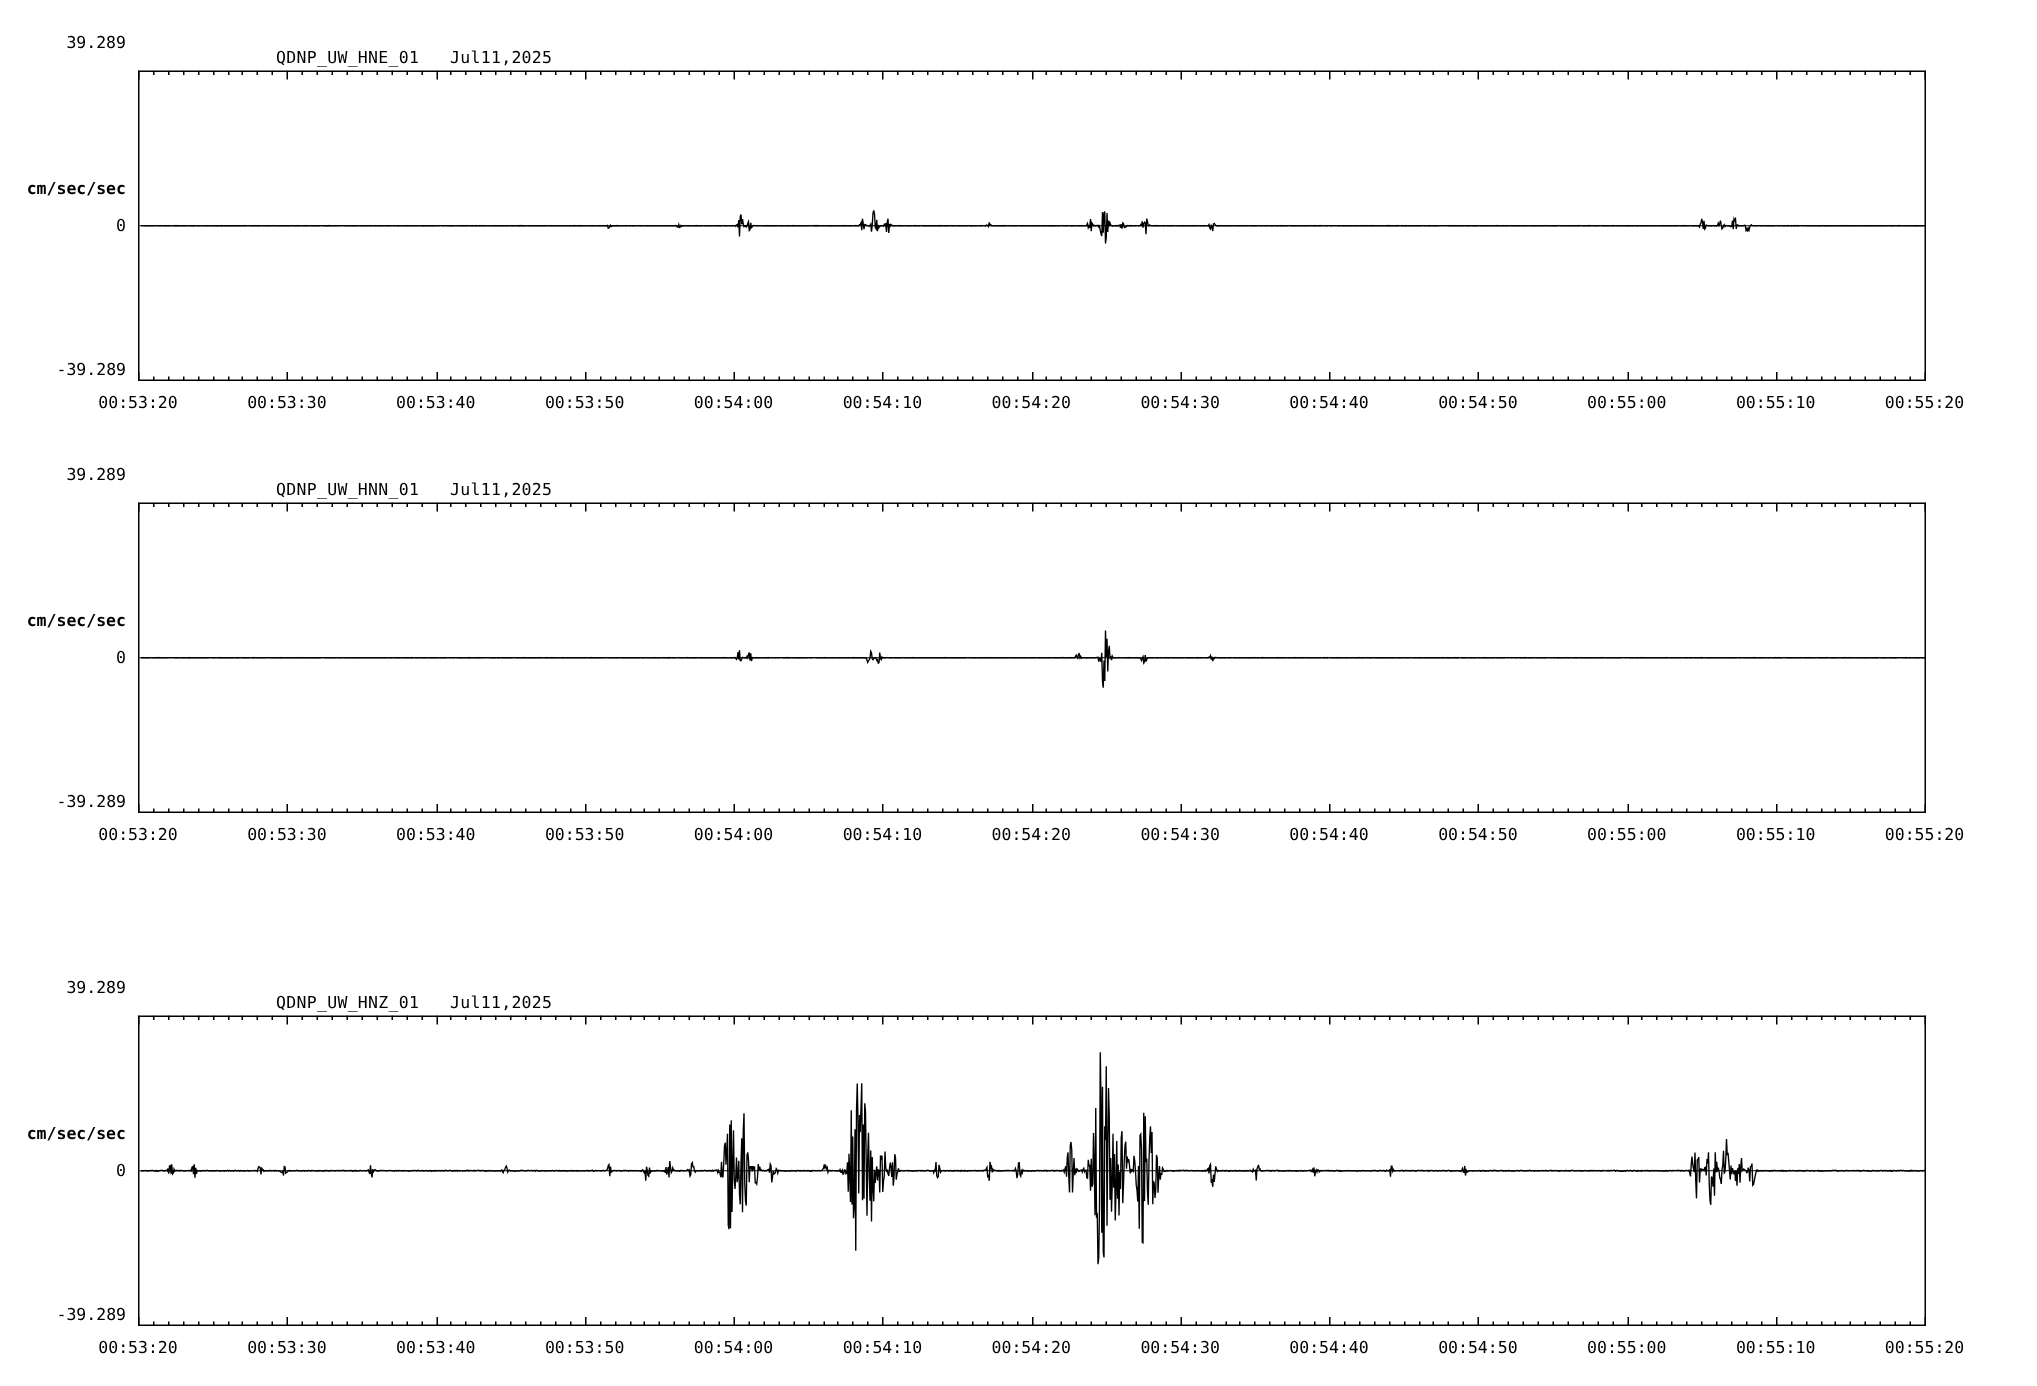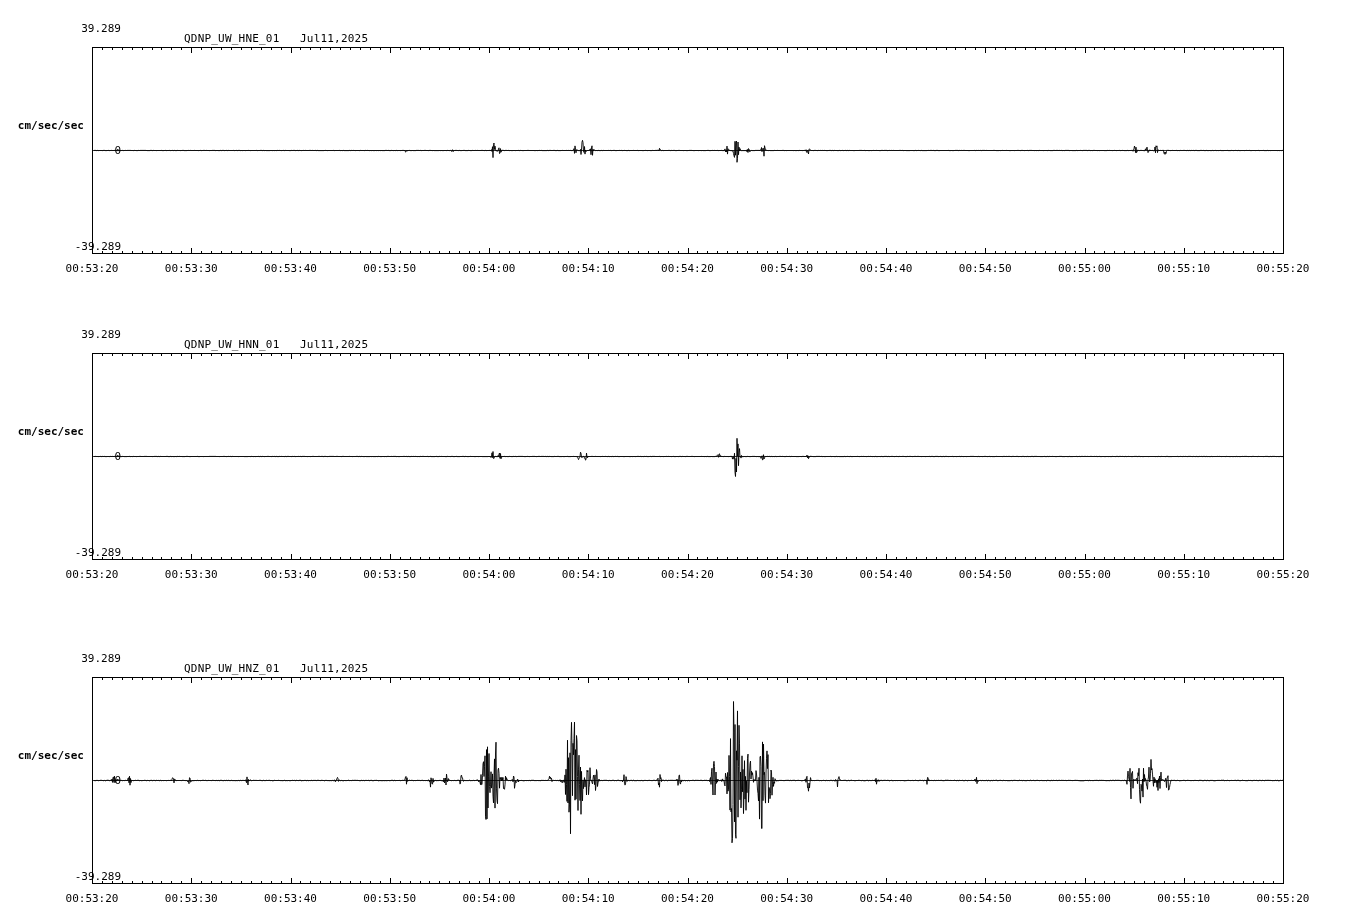--- a/index.html
+++ b/index.html
@@ -44,21 +44,20 @@
     font-size: 11px;
     font-family: "DejaVu Sans Mono", monospace;
     white-space: pre;
     letter-spacing: 0.2px;
   }
   .ylabel-top, .ylabel-bot, .ylabel-zero {
     position: absolute;
     font-size: 11px;
     text-align: right;
     white-space: pre;
-    margin-left: 37px;
   }
   .units {
     position: absolute;
     font-size: 11px;
     font-weight: bold;
     white-space: pre;
     text-align: right;
   }
   .xticklabels {
     position: absolute;
@@ -348,21 +347,21 @@
         <span class="xticklabel" style="left: 687.5px;">00:54:20</span>
         <span class="xticklabel" style="left: 786.75px;">00:54:30</span>
         <span class="xticklabel" style="left: 886px;">00:54:40</span>
         <span class="xticklabel" style="left: 985.25px;">00:54:50</span>
         <span class="xticklabel" style="left: 1084.5px;">00:55:00</span>
         <span class="xticklabel" style="left: 1183.75px;">00:55:10</span>
         <span class="xticklabel" style="left: 1283px;">00:55:20</span>
       </div>
   </div>
 
-  <div class="panel" style="top:306px;height:290px;text-decoration:underline;">
+  <div class="panel" style="top:288px;height:290px;text-decoration:underline;">
     <div class="title" style="left:184px;top:32px;">QDNP_UW_HNN_01   Jul11,2025</div>
     <div class="units" style="left:0px;top:119px;width:84px;">cm/sec/sec</div>
     <div class="ylabel-top" style="left:0px;top:22px;width:84px;">39.289</div>
     <div class="ylabel-zero" style="left:0px;top:144px;width:84px;">0</div>
     <div class="ylabel-bot" style="left:0px;top:240px;width:84px;">-39.289</div>
 
     <div class="plot-wrap" style="top:47px;height:207px;">
       <div class="frame"></div>
       <svg id="svg-1" width="1192" height="207" viewBox="0 0 1192 207">
           <g stroke="#000" stroke-width="1">

